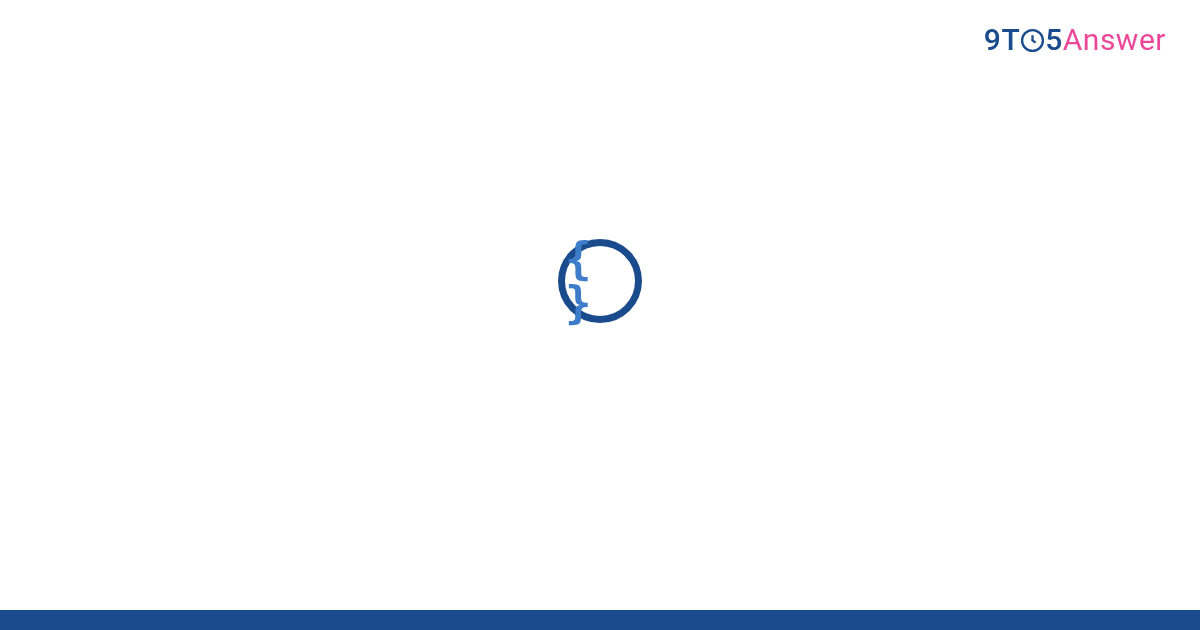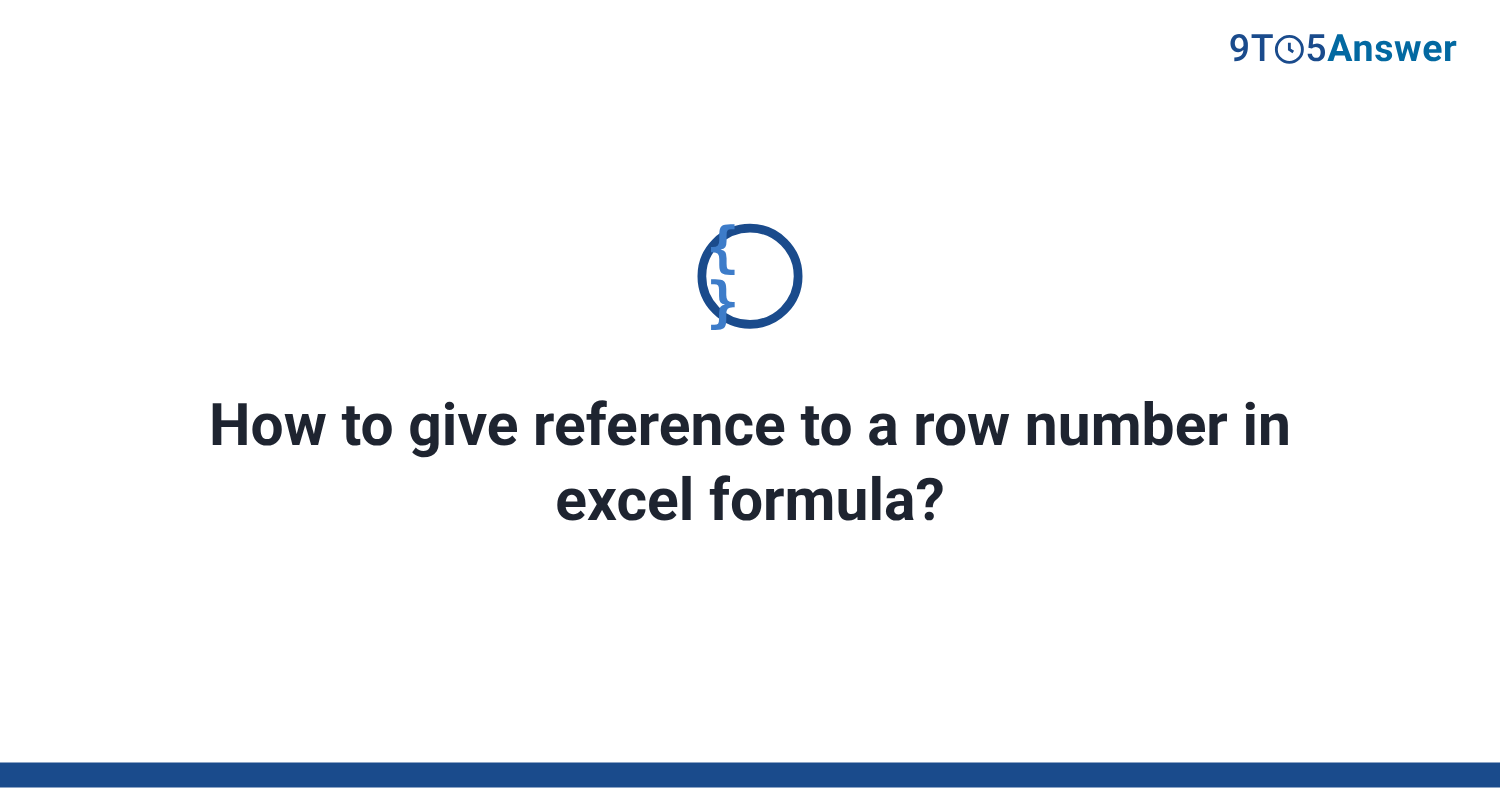--- a/index.html
+++ b/index.html
@@ -35,22 +35,22 @@
       justify-content: center;
       vertical-align: middle;
       position: relative;
       top: -2px;
     }
     .brand .five {
       color: #1a4b8c;
       font-weight: 500;
     }
     .brand .answer {
-      color: #0369a1;
-      font-weight: 700;
+      color: #ec4899;
+      font-weight: 400;
     }
     .center-wrap {
       position: absolute;
       top: 0;
       left: 0;
       width: 100%;
       height: 610px;
       display: flex;
       flex-direction: column;
       align-items: center;
@@ -104,16 +104,15 @@
         <circle cx="12" cy="12" r="10"></circle>
         <path d="M12 7v5l3 2"></path>
       </svg>
     </span><span class="five">5</span><span class="answer">Answer</span>
 </div>
 
 <div class="center-wrap">
   <div class="icon-circle">
     <span class="icon-braces">{ }</span>
   </div>
-  <h1 class="title">How to give reference to a row number in excel formula?</h1>
 </div>
 
 <div class="bottom-bar"></div>
 
 </body></html>

